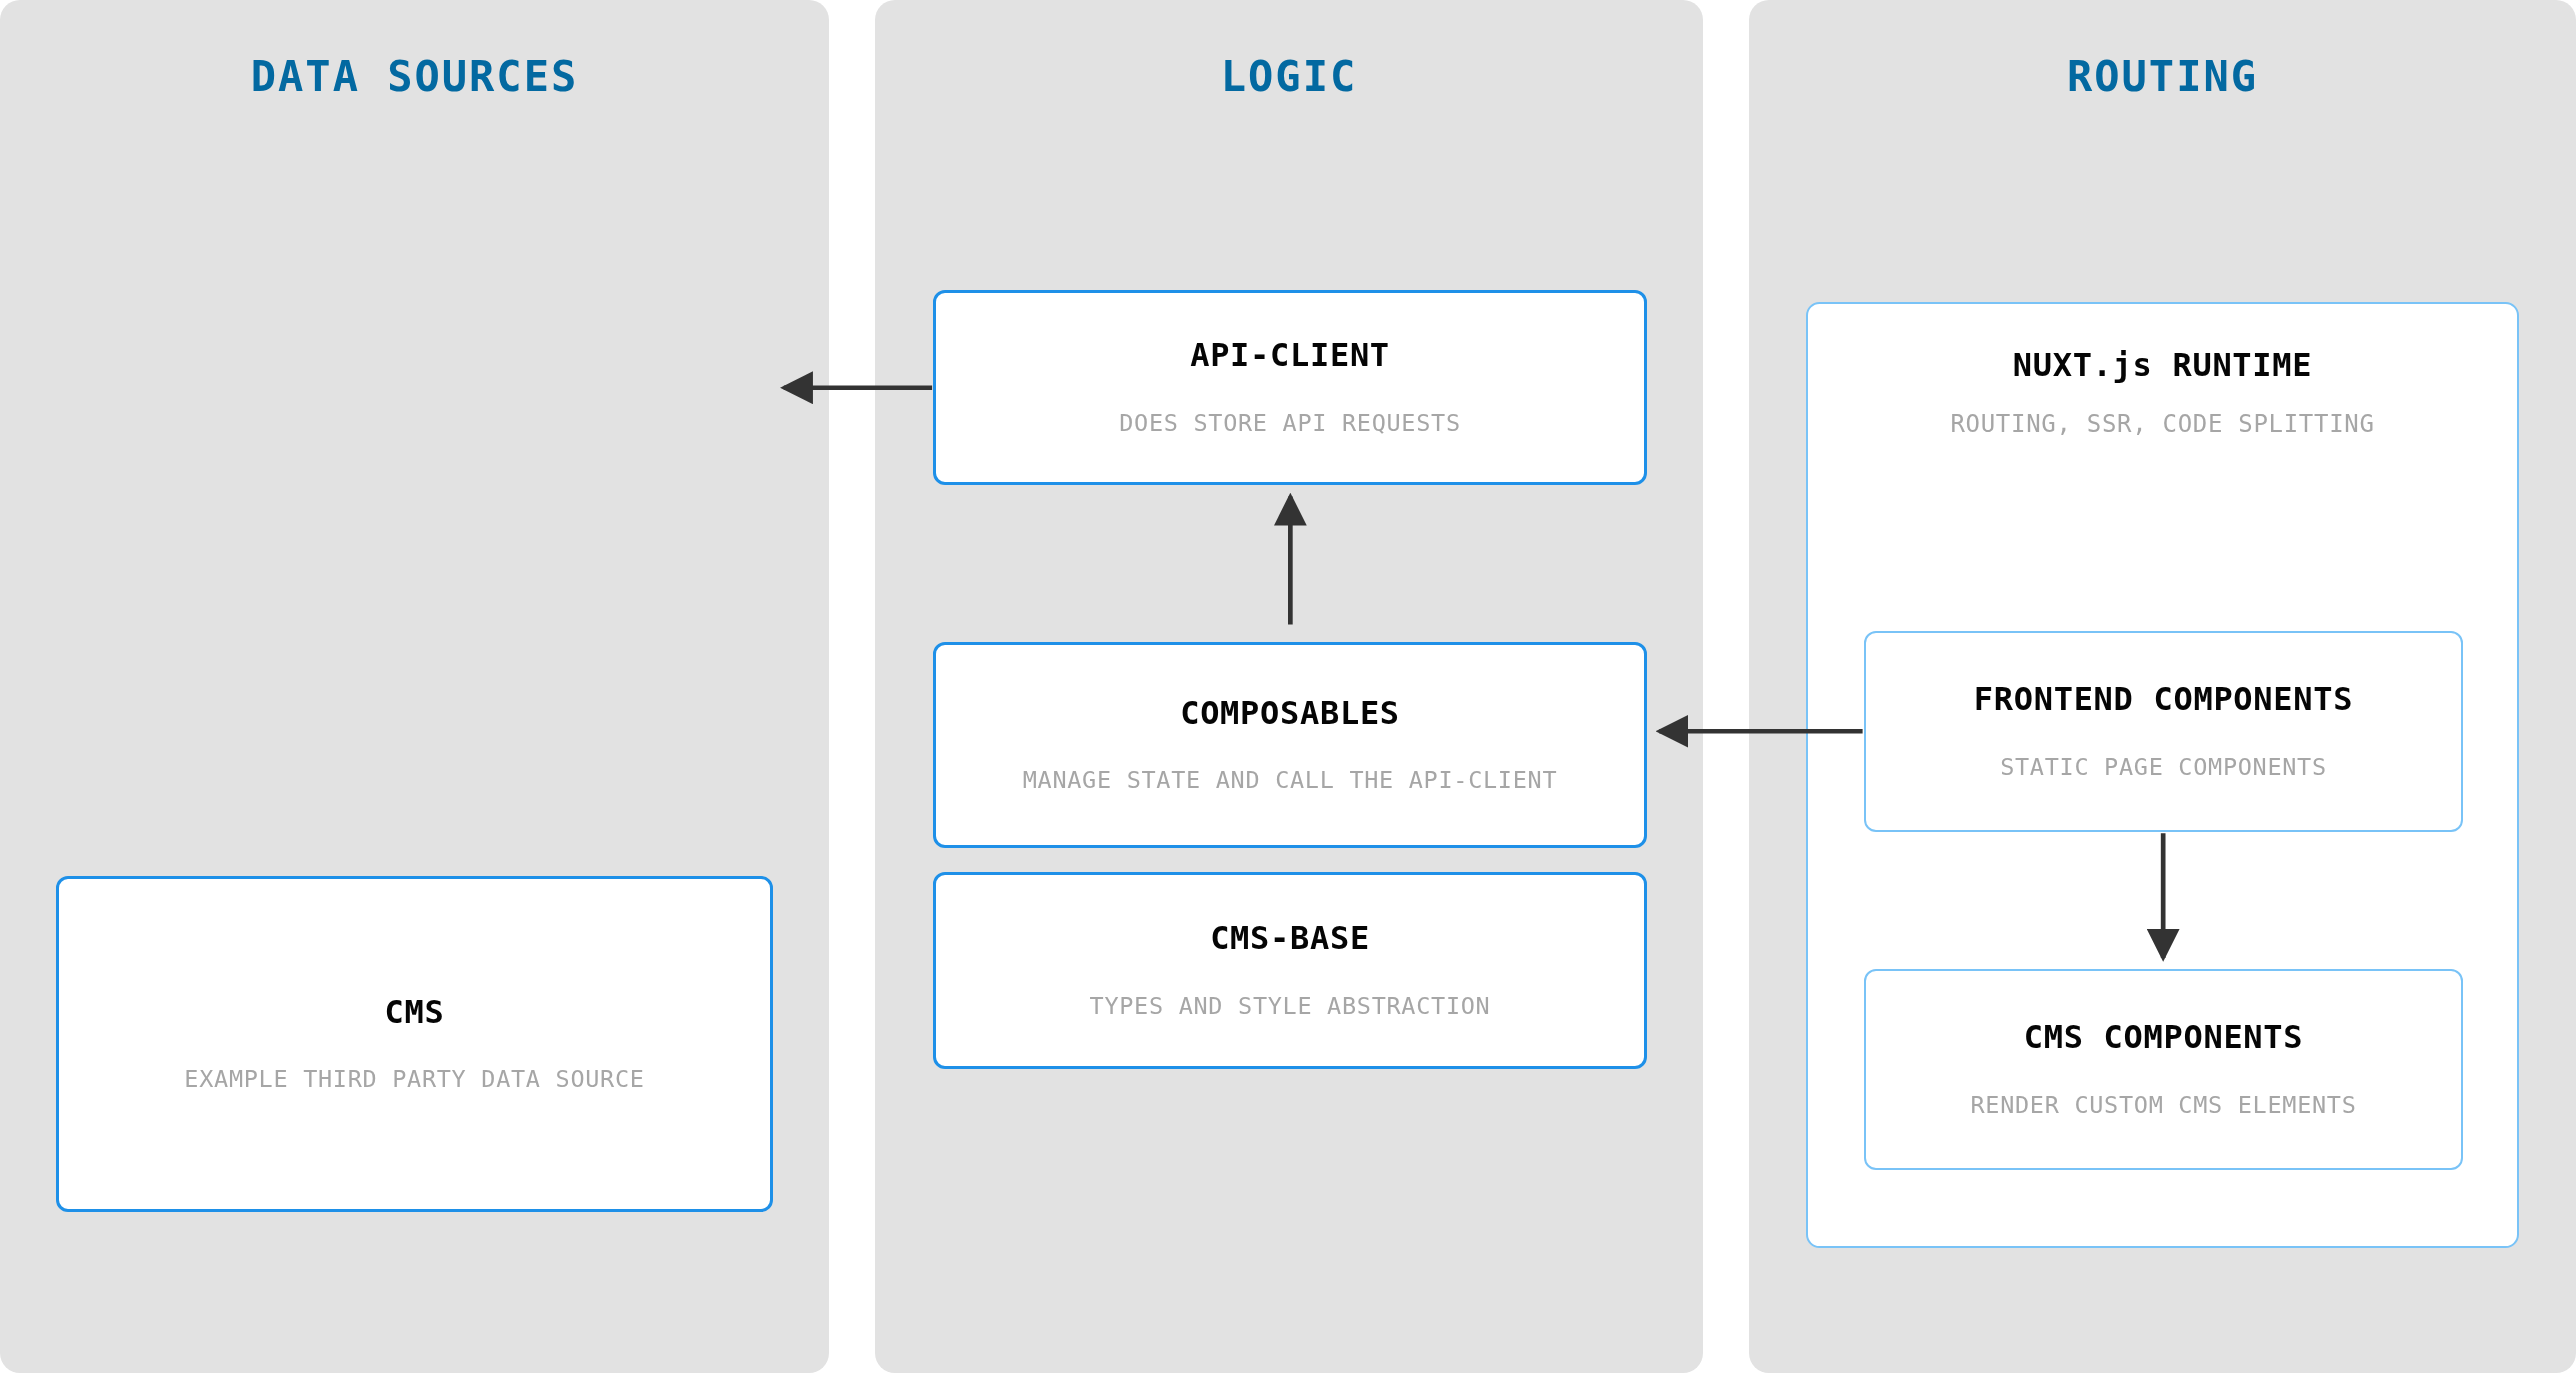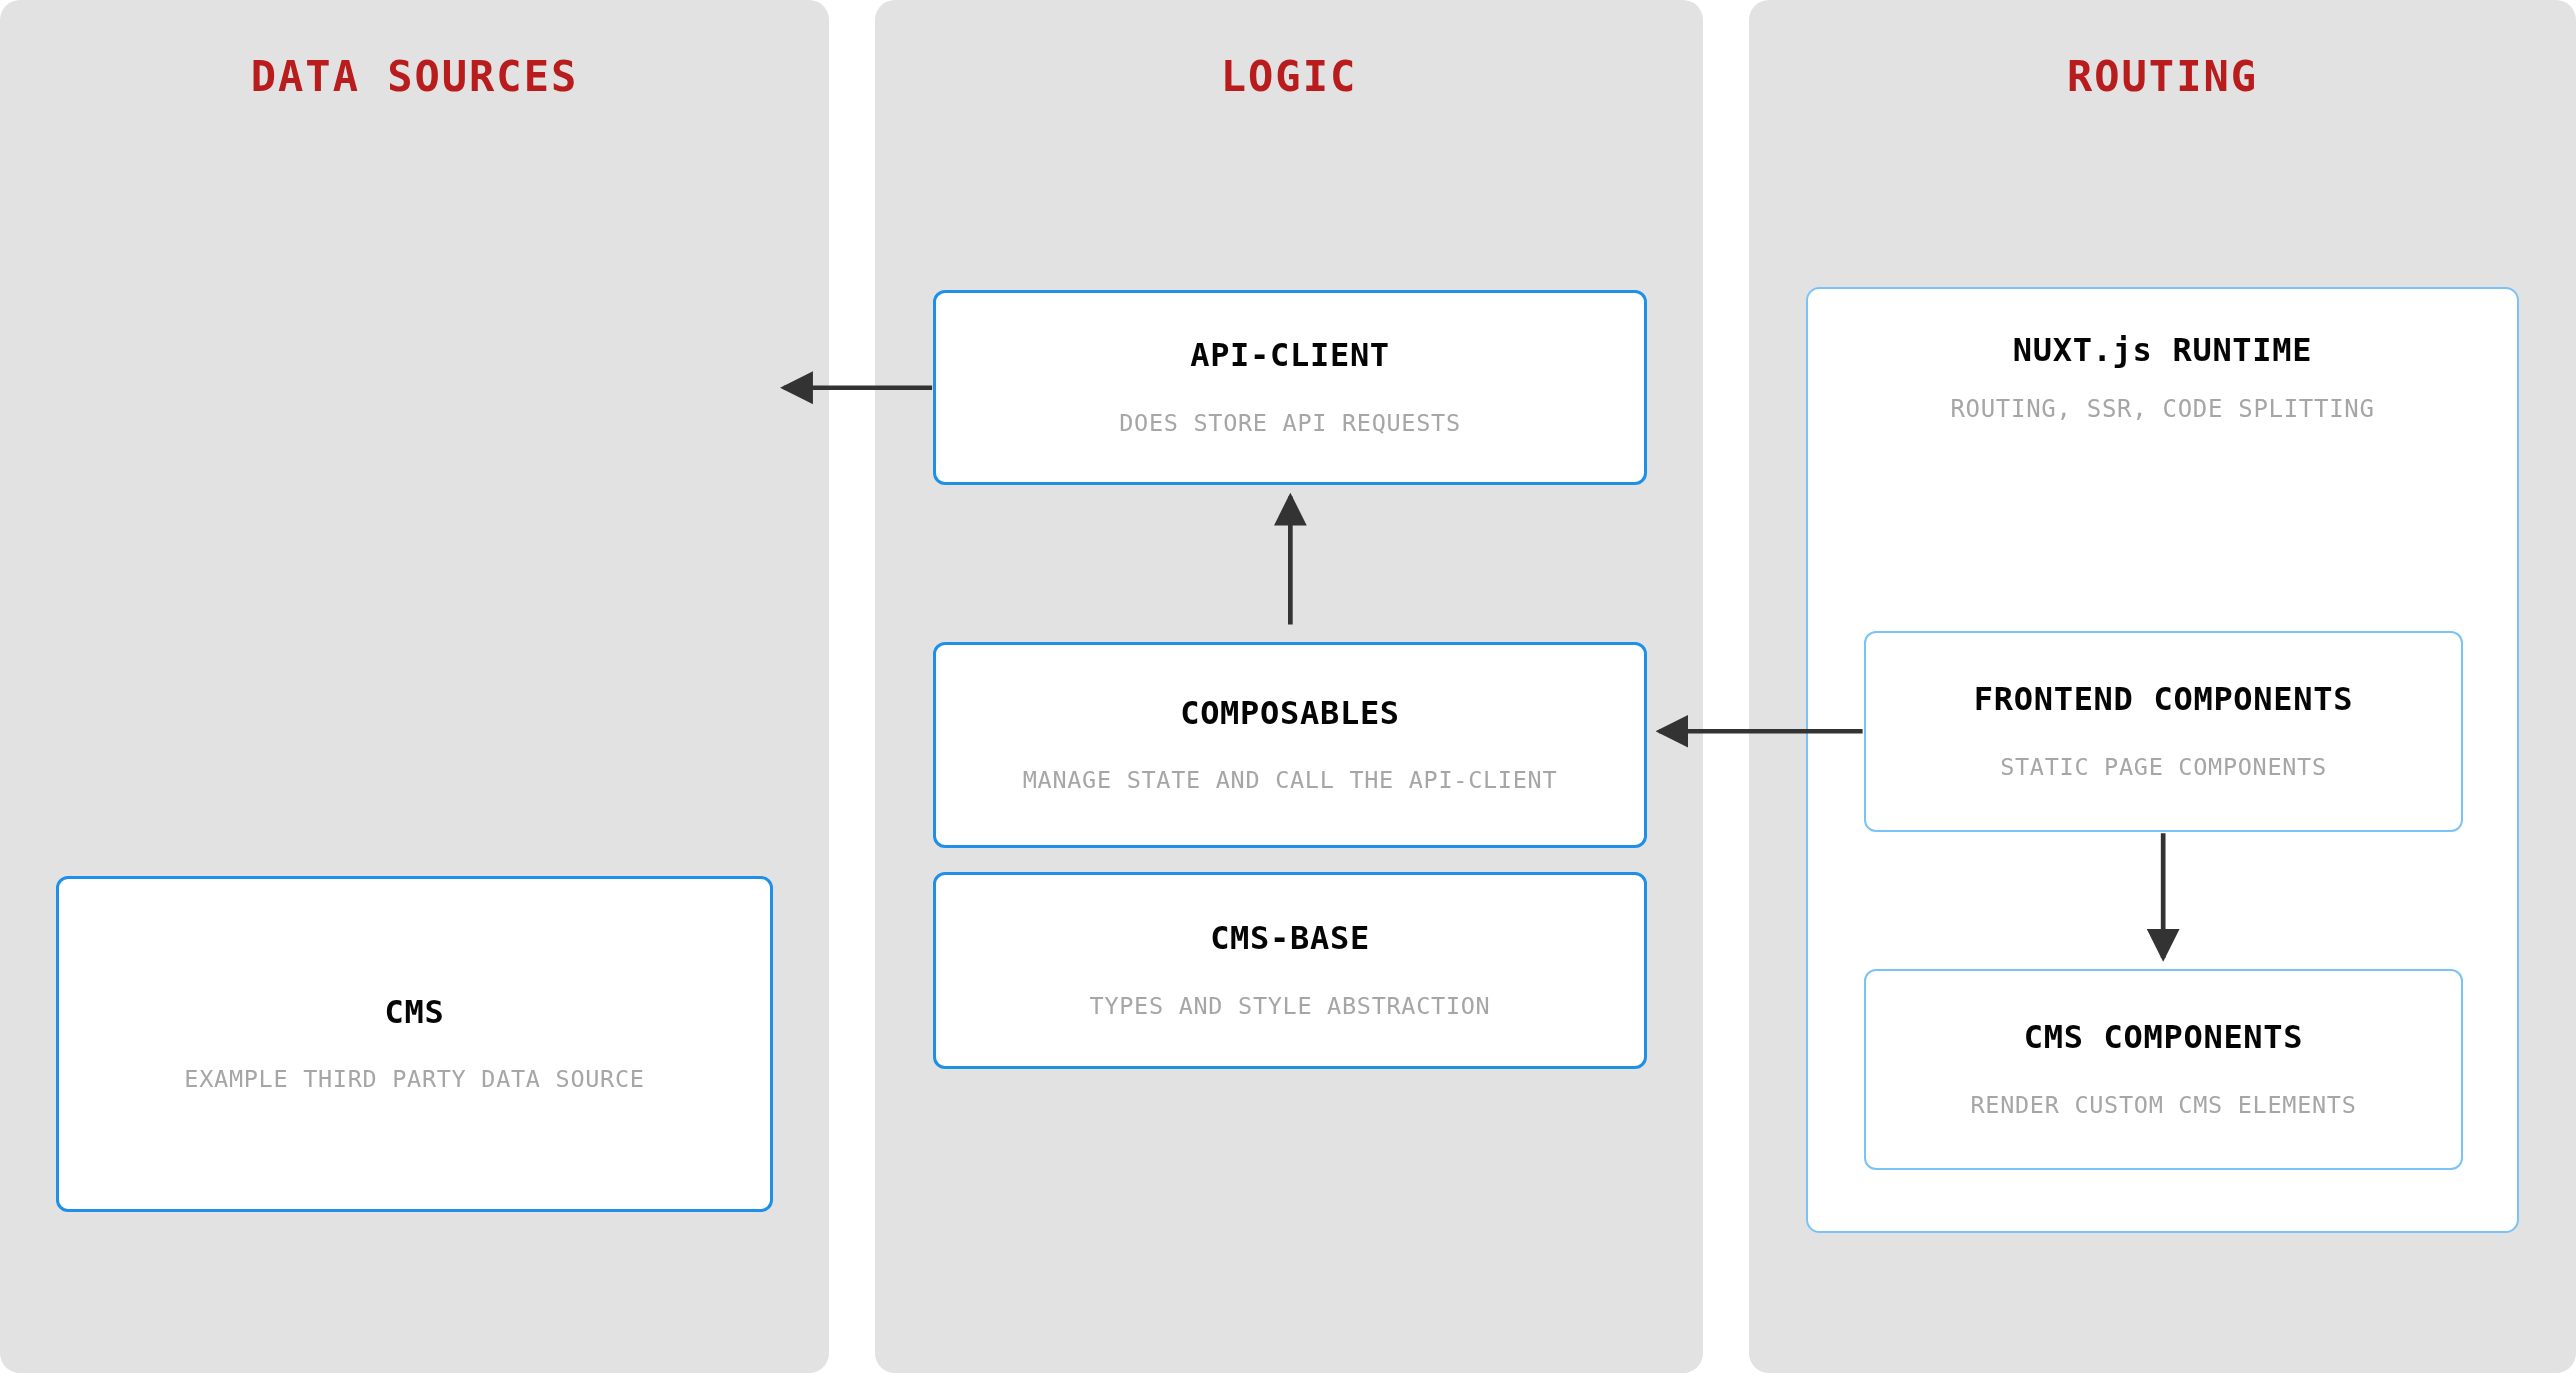--- a/index.html
+++ b/index.html
@@ -33,21 +33,21 @@
   #col-template     { left: 1749px; top: 0px; width: 827px; height: 1373px; }
 
   .column-title {
     position: absolute;
     left: 0;
     right: 0;
     top: 52px;
     text-align: center;
     font-size: 42px;
     font-weight: 700;
-    color: #b91c1c;
+    color: #0369a1;
     letter-spacing: 2px;
     white-space: nowrap;
   }
 
   
   .node {
     position: absolute;
     background: #ffffff;
     border: 3.4px solid #1e90e8;
     border-radius: 12px;
@@ -150,21 +150,21 @@
   <div class="node" style="left:933px; top:872px; width:714px; height:197px;">
     <div class="node-title">CMS-BASE</div>
     <div class="node-sub">TYPES AND STYLE ABSTRACTION</div>
   </div>
 
 
   <div class="column" id="col-template">
     <div class="column-title">ROUTING</div>
   </div>
 
-  <div class="container-node" style="left:1806px; top:287px; width:713px; height:946px;">
+  <div class="container-node" style="left:1806px; top:302px; width:713px; height:946px;">
     <div class="container-head">
       <div class="node-title">NUXT.js RUNTIME</div>
       <div class="node-sub">ROUTING, SSR, CODE SPLITTING</div>
     </div>
   </div>
 
   <div class="node nested" style="left:1864px; top:631px; width:599px; height:201px;">
     <div class="node-title">FRONTEND COMPONENTS</div>
     <div class="node-sub">STATIC PAGE COMPONENTS</div>
   </div>

